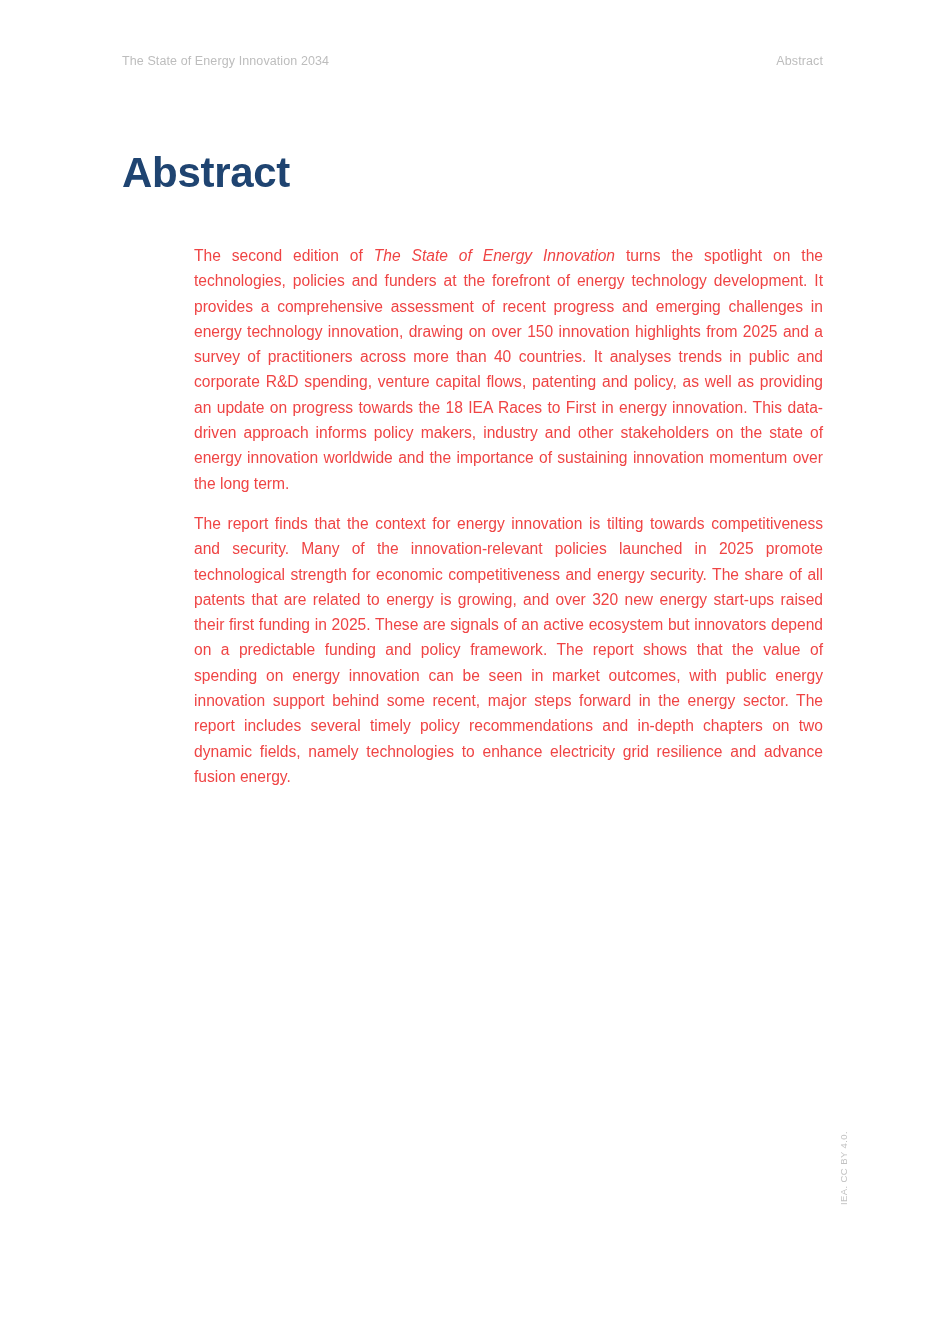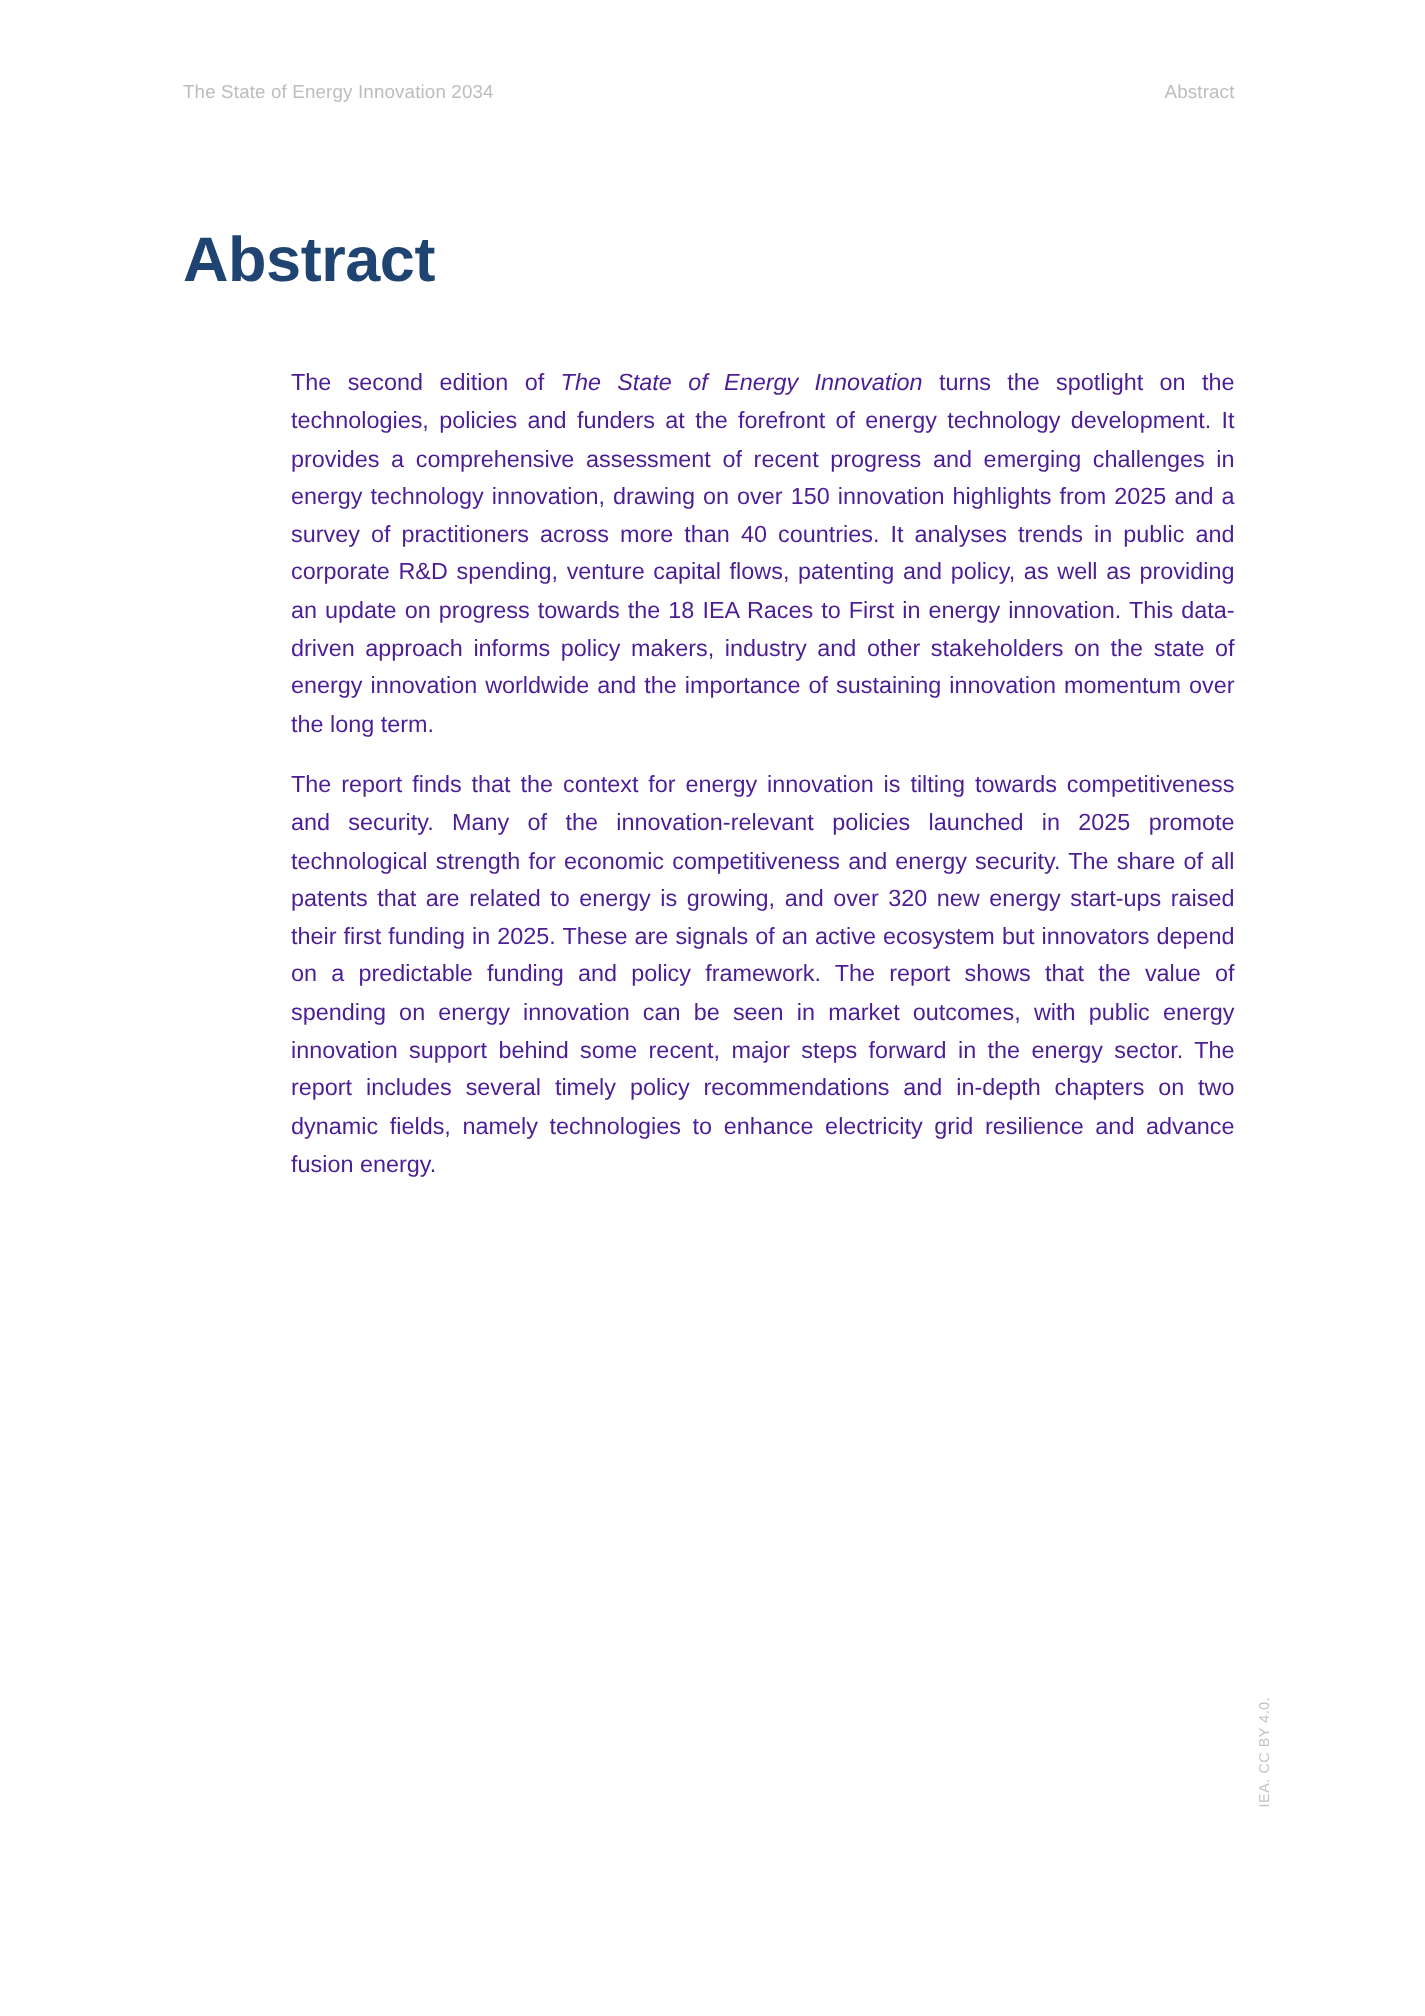--- a/index.html
+++ b/index.html
@@ -50,21 +50,21 @@
   
   .body-block {
     position: absolute;
     left: 194px;
     top: 243px;
     width: 629px;
   }
   .body-par {
     font-size: 15.6px;
     line-height: 25.3px;
-    color: #4c1d95;
+    color: #ef4444;
     text-align: justify;
     text-justify: inter-word;
     margin: 0 0 15px 0;
     hyphens: none;
   }
   .body-par:last-child { margin-bottom: 0; }
   .body-par em {
     font-style: italic;
   }
 

